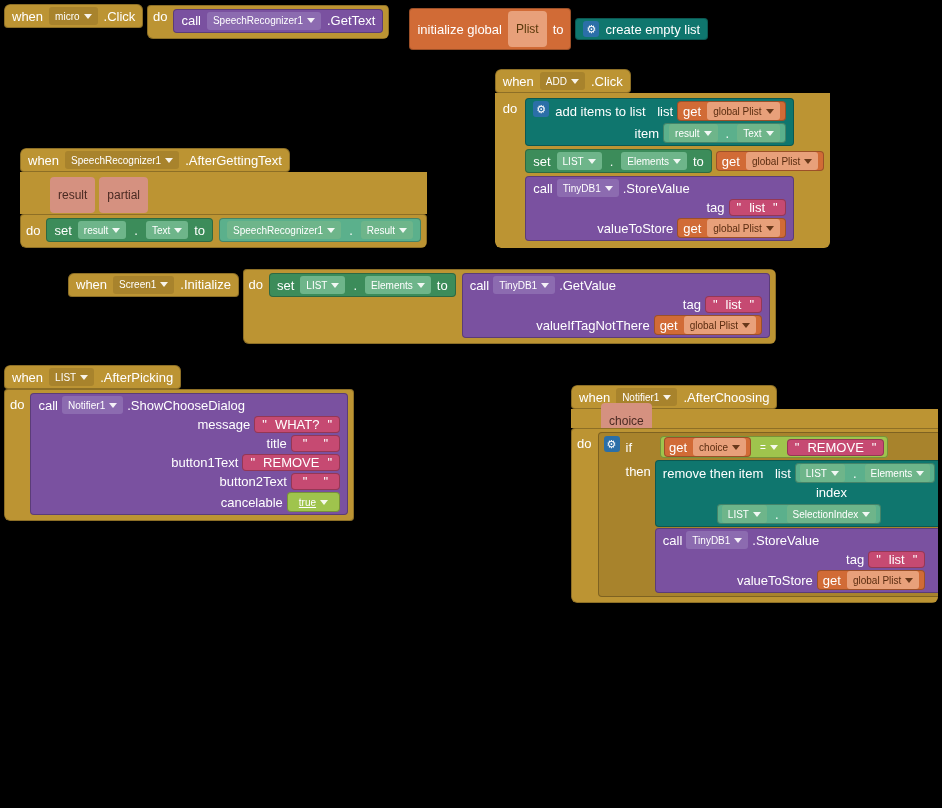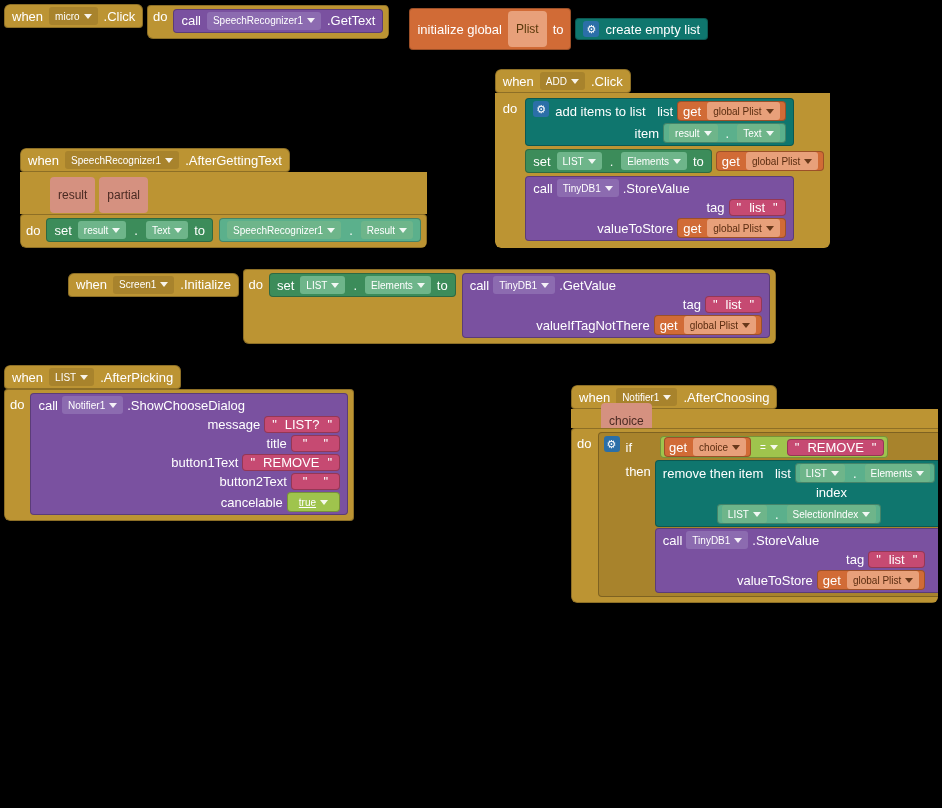--- a/index.html
+++ b/index.html
@@ -294,21 +294,21 @@
         <div class="stack" style="gap:2px;">
           <div class="argrow">
             <span>call</span>
             <span class="dd purple-dd">Notifier1</span>
             <span>.ShowChooseDialog</span>
           </div>
           <div class="argrow" style="justify-content:flex-end;">
             <span style="width:200px;text-align:right;">message</span>
             <span class="blk pink" style="padding:1px 6px;">
               <span class="quote">"</span>
-                <span>LIST?</span>
+                <span>WHAT?</span>
                 <span class="quote">"</span>
             </span>
           </div>
           <div class="argrow" style="justify-content:flex-end;">
             <span style="width:200px;text-align:right;">title</span>
             <span class="blk pink" style="padding:1px 10px;">
               <span class="quote">"</span>
                 <span></span>
                 <span class="quote">"</span>
             </span>

